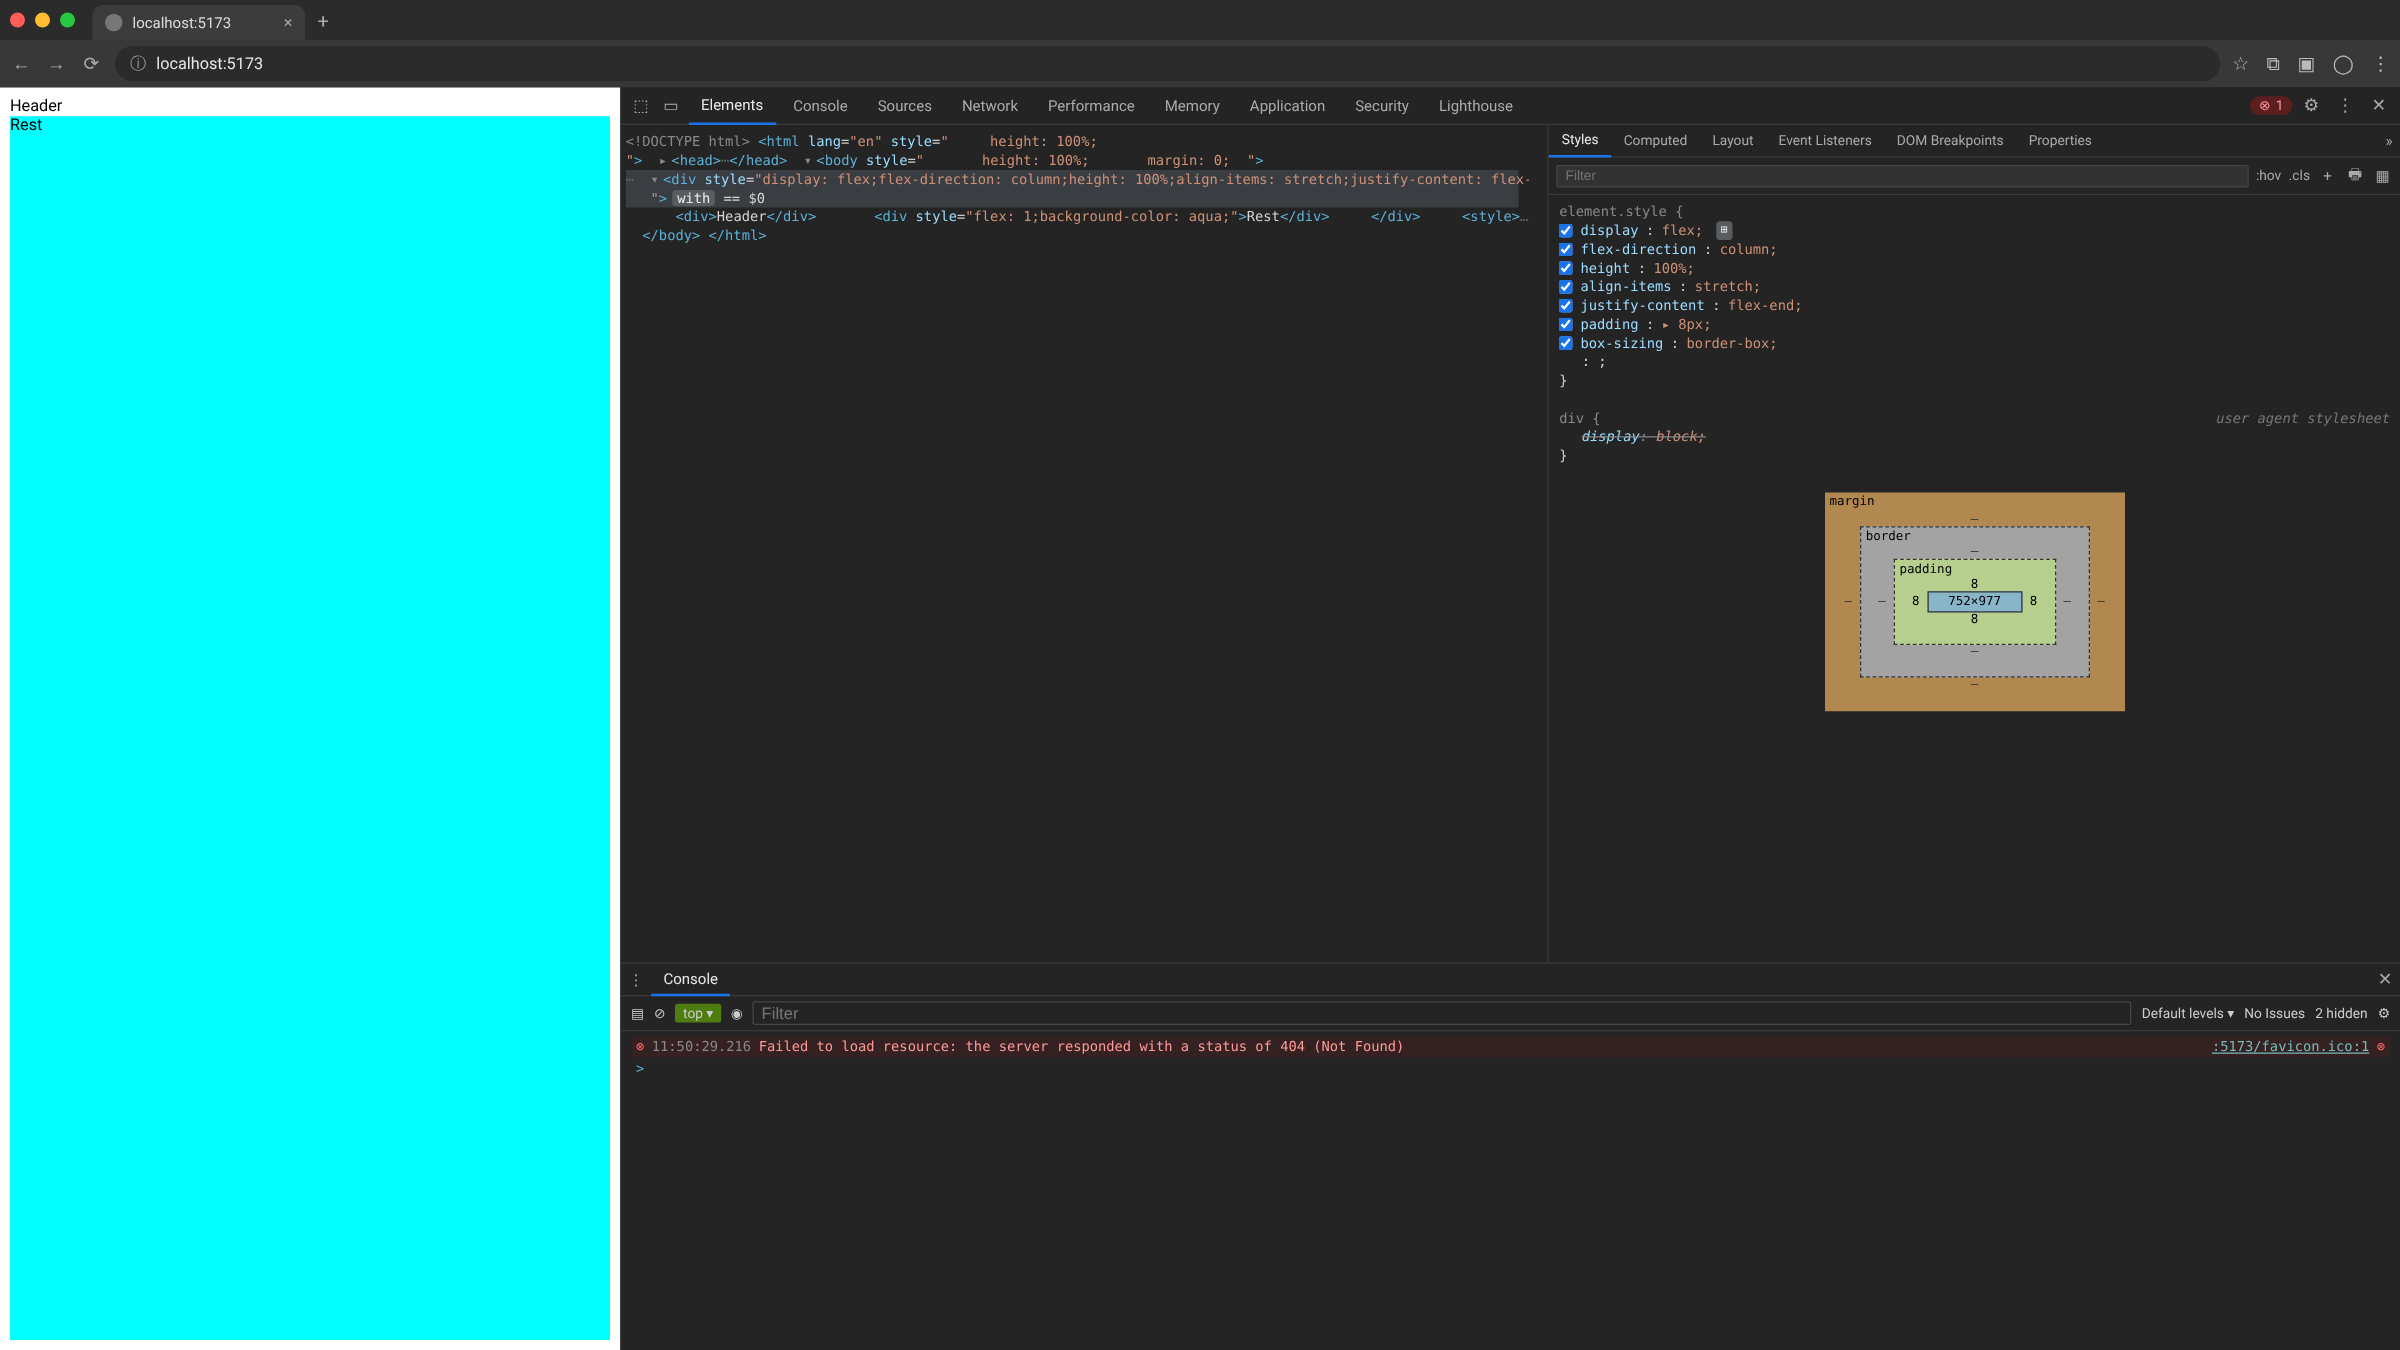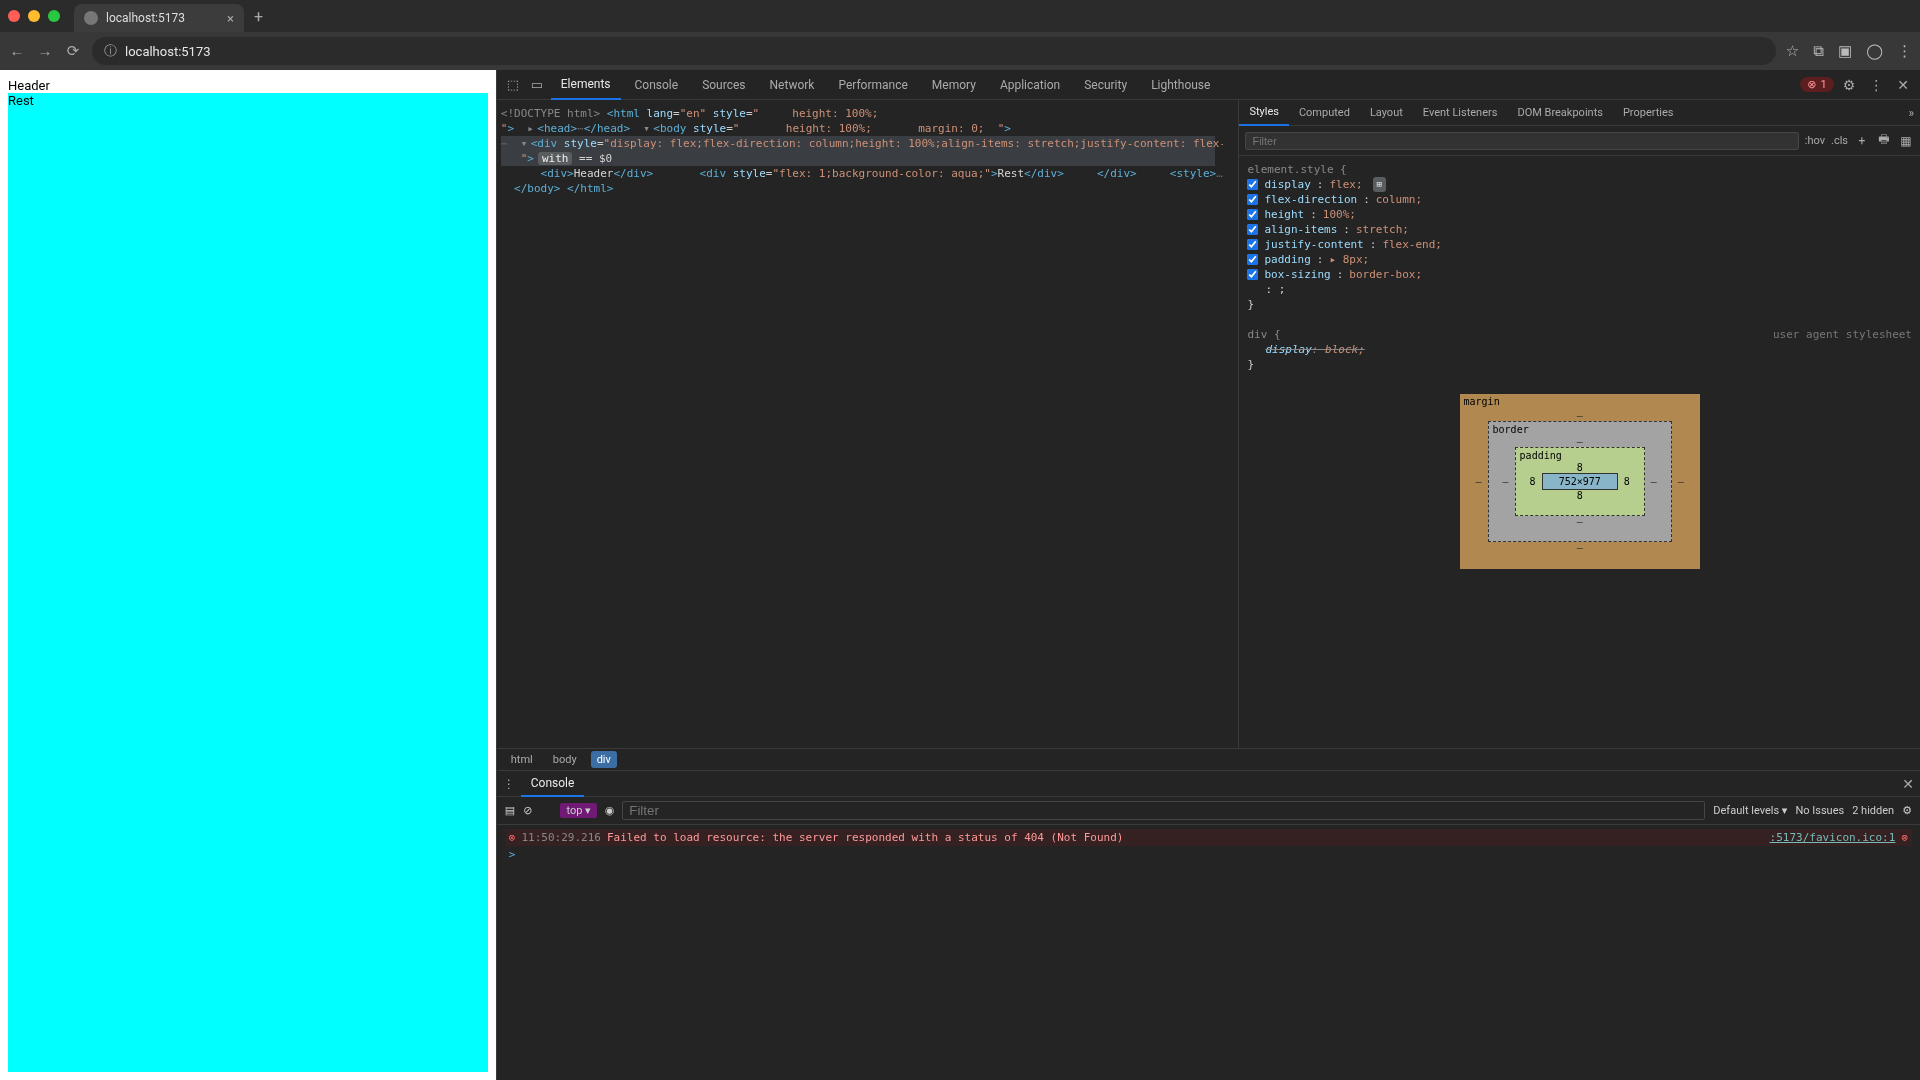--- a/index.html
+++ b/index.html
@@ -68,21 +68,21 @@
   .sp-filter { flex:1; background:#323232; border:1px solid #454545; color:#ccc; padding:2px 6px; font-size:11px; border-radius:2px;}
   .sp-state { color:#aaa; font-size:11px; }
   .sp-icn { color:#aaa; font-size:12px; width:16px; text-align:center;}
   .rules { padding:6px 8px; font-family:Menlo,Consolas,monospace; font-size:11px; line-height:15px;}
   .rule-sel { color:#888;}
   .prop-line { display:flex; align-items:center; gap:6px;}
   .cb { width:11px; height:11px; accent-color:#1a73e8;}
   .prop { color:#9cdcfe;} .val { color:#ce9178; } .brace{ color:#ccc;}
   .strike { text-decoration: line-through; color:#888;}
   .ua { color:#888; font-style: italic;}
-  .ua-right { float:right; color:#777; }
+  .ua-right { float:right; color:#777; font-style:italic;}
 
   
   .boxmodel-wrap { padding:16px; display:flex; justify-content:center;}
   .bm-margin { background:#b08850; padding:16px; position:relative; font-family:Menlo,monospace; font-size:10px; color:#000; text-align:center;}
   .bm-border { background:#a3a3a3; padding:14px; border:1px dashed #333; position:relative;}
   .bm-padding { background:#b6cf8e; padding:14px; border:1px dashed #333; position:relative;}
   .bm-content { background:#88b5c8; padding:2px 16px; border:1px solid #333; }
   .bm-label { position:absolute; top:2px; left:4px; }
   .bm-dash { color:#333; }
 
@@ -91,21 +91,21 @@
   .crumb { color:#aaa; padding:2px 6px; }
   .crumb.active { background:#3a6ea5; color:#fff; border-radius:3px;}
 
   
   .drawer { border-top:1px solid #3a3a3a; height:310px; display:flex; flex-direction:column;}
   .drawer-hdr { display:flex; align-items:center; height:26px; padding:0 6px; border-bottom:1px solid #3a3a3a; gap:6px;}
   .drawer-hdr .more { color:#aaa; }
   .drawer-tab { padding:0 10px; height:26px; display:flex; align-items:center; color:#e8e8e8; border-bottom:2px solid #1a73e8; font-size:12px;}
   .drawer-hdr .x { margin-left:auto; color:#aaa; font-size:14px;}
   .console-tb { display:flex; align-items:center; gap:8px; padding:4px 8px; border-bottom:1px solid #3a3a3a; font-size:11px;}
-  .console-tb .sel { background:#701a75; padding:1px 6px; border-radius:2px;margin-left:20px;}
+  .console-tb .sel { background:#4d7c0f; padding:1px 6px; border-radius:2px;}
   .console-tb .flt { flex:1; background:transparent; border:1px solid #454545; color:#ccc; padding:1px 6px; border-radius:2px;}
   .console-body { flex:1; font-family:Menlo,Consolas,monospace; font-size:11px; padding:4px 8px;}
   .err { background: rgba(255,0,0,0.08); padding:2px 4px; display:flex; gap:6px;}
   .err .x-ic { color:#f66; }
   .err .ts { color:#888;}
   .err .msg { color:#f99;}
   .err .src { margin-left:auto; color:#7bb; text-decoration: underline;}
   .prompt { padding:2px 4px; color:#5db0d7;}
 </style>
 </head>
@@ -259,25 +259,20 @@
                 <span class="bm-dash">–</span>
               </div>
               <span class="bm-dash">–</span>
             </div>
             <span class="bm-dash">–</span>
           </div>
         </div>
       </div>
     </div>
 
-    <div class="crumbs">
-      <span class="crumb">html</span>
-      <span class="crumb">body</span>
-      <span class="crumb active">div</span>
-    </div>
 
     <div class="drawer">
       <div class="drawer-hdr">
         <span class="more">⋮</span>
         <span class="drawer-tab">Console</span>
         <span class="x">✕</span>
       </div>
       <div class="console-tb">
         <span>▤</span>
         <span>⊘</span>

